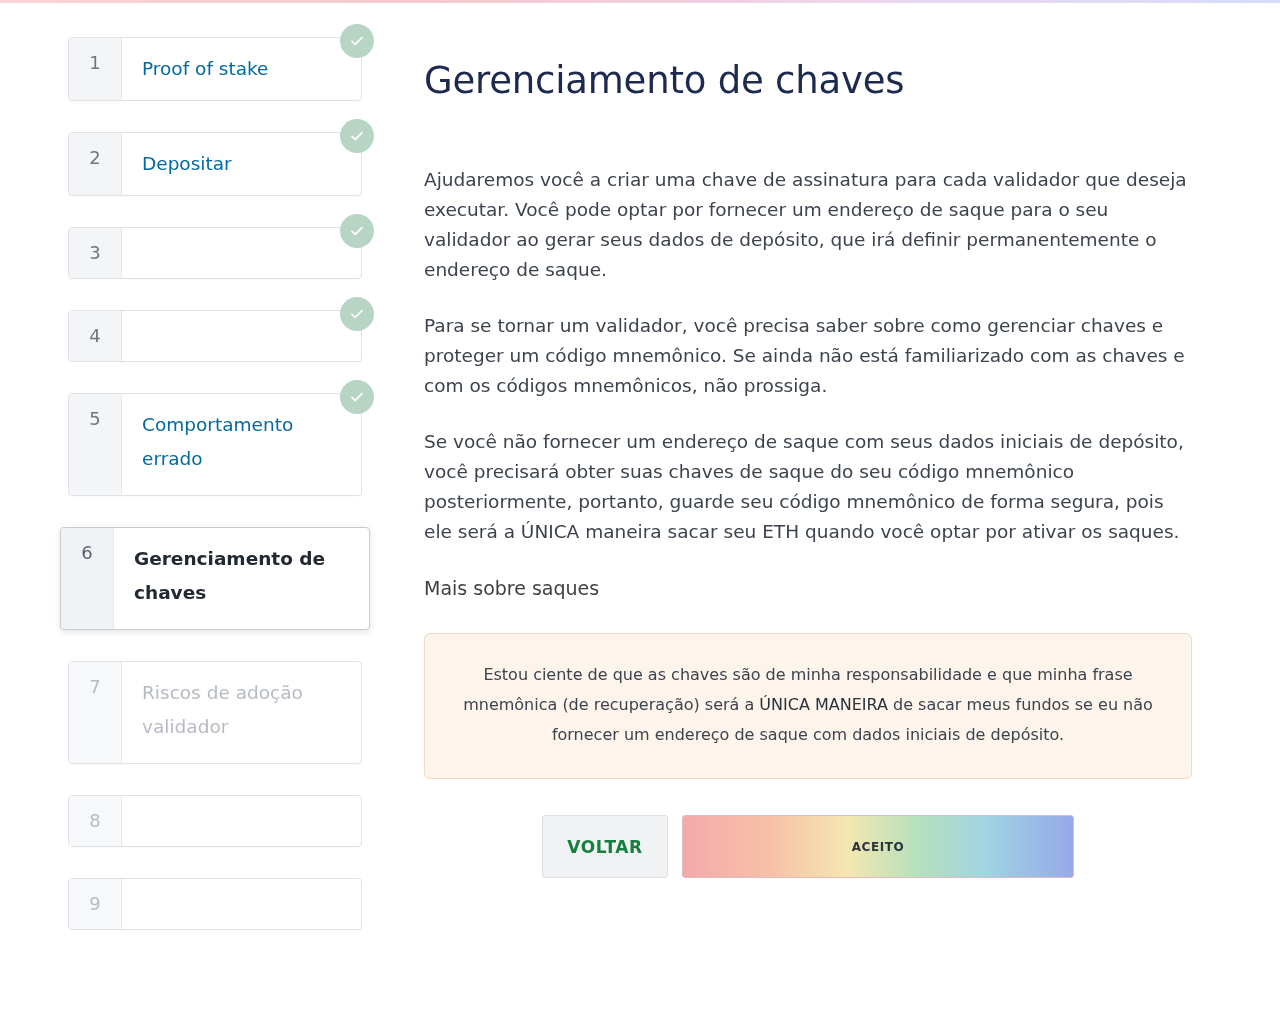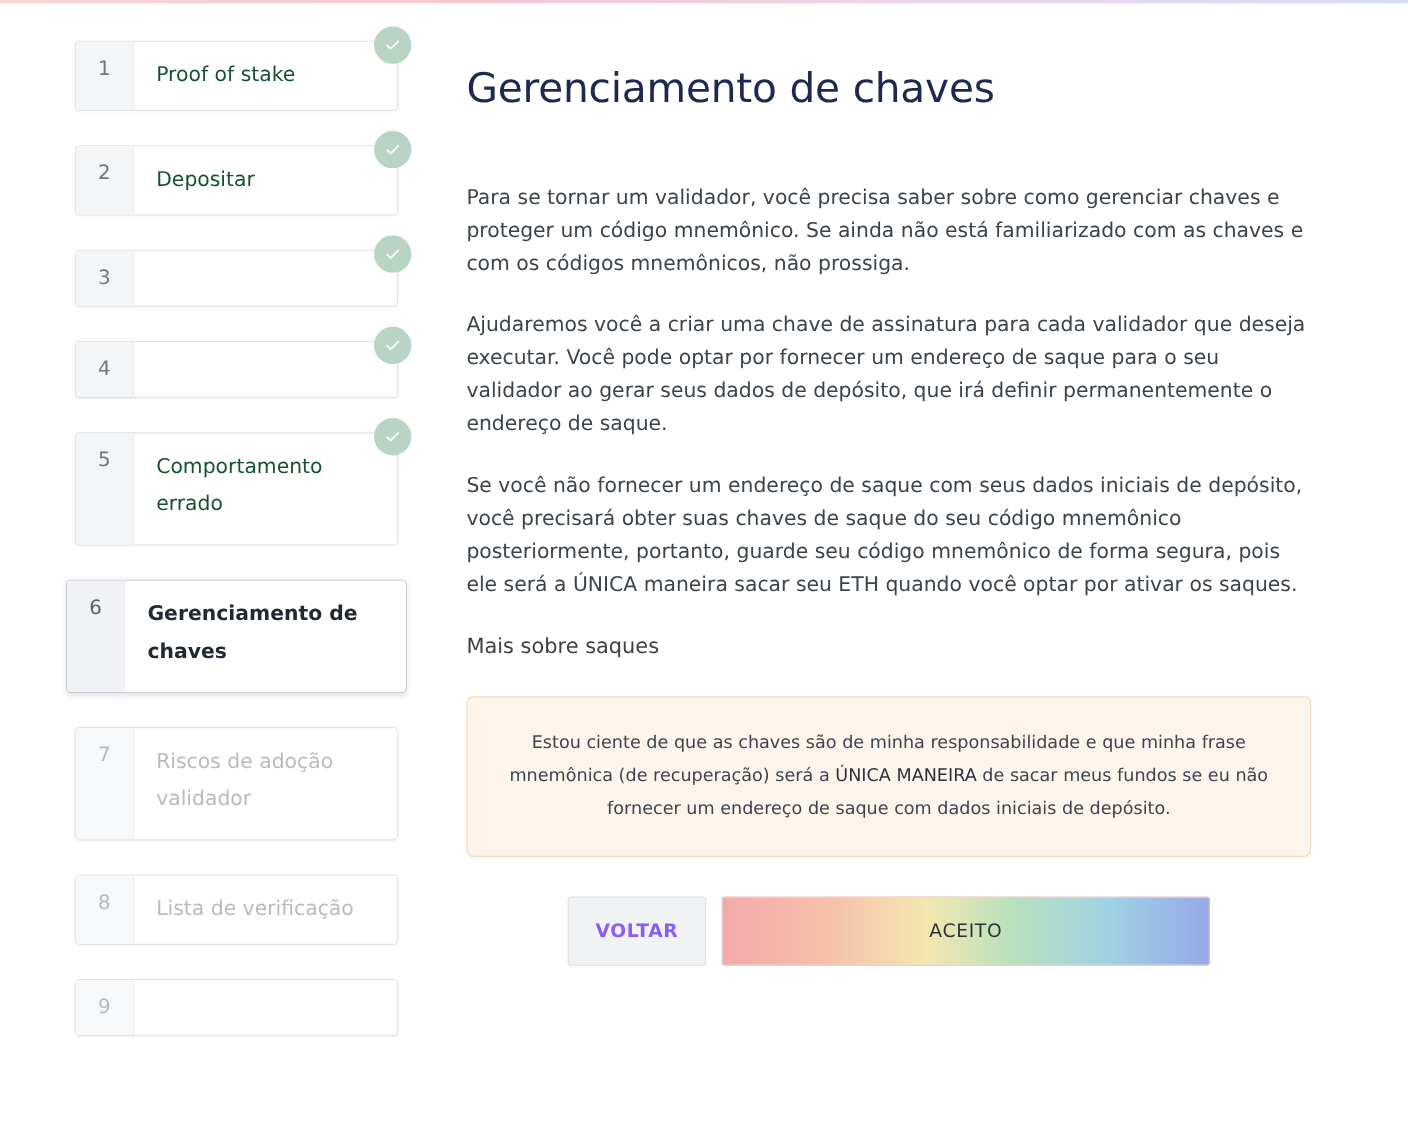--- a/index.html
+++ b/index.html
@@ -59,21 +59,21 @@
     padding-top: 14px;
     font-size: 18px;
     color: #6f7680;
     letter-spacing: 0.2px;
   }
   .step-label {
     flex: 1 1 auto;
     padding: 14px 14px 14px 20px;
     font-size: 18.5px;
     line-height: 34px;
-    color: #14532d;
+    color: #0369a1;
   }
   .step.two-line { min-height: 103px; }
   .step.two-line .step-num { padding-top: 14px; }
 
   
   .check {
     position: absolute;
     top: -14px;
     right: -13px;
     width: 34px;
@@ -162,29 +162,29 @@
   }
   #back-button {
     width: 126px;
     height: 63px;
     background: #f1f2f4;
     border: 1px solid #dcdfe3;
     border-radius: 3px;
     font-size: 17px;
     font-weight: 700;
     letter-spacing: 0.6px;
-    color: #8b5cf6;
+    color: #15803d;
   }
   #accept-button {
-    width: 444px;
+    width: 392px;
     height: 63px;
     border: 1px solid #e4b9bd;
     border-radius: 3px;
-    font-size: 17px;
-    font-weight: 400;
+    font-size: 12px;
+    font-weight: 700;
     letter-spacing: 0.6px;
     color: #2c333d;
     background: linear-gradient(90deg,
       #f4a9ab 0%,
       #f6c0a8 22%,
       #f4e7b0 42%,
       #b7e0bd 60%,
       #9fd4e2 78%,
       #97a8e8 100%);
   }
@@ -251,35 +251,34 @@
       <div class="step-label">Gerenciamento de chaves</div>
     </div>
 
     <div class="step two-line upcoming">
       <div class="step-num">7</div>
       <div class="step-label">Riscos de adoção validador</div>
     </div>
 
     <div class="step upcoming">
       <div class="step-num">8</div>
-      <div class="step-label">Lista de verificação</div>
     </div>
 
     <div class="step upcoming">
       <div class="step-num">9</div>
     </div>
 
   </nav>
 
   <main id="content">
 
     <h1 id="title">Gerenciamento de chaves</h1>
 
+    <p class="body">Ajudaremos você a criar uma chave de assinatura para cada validador que deseja executar. Você pode optar por fornecer um endereço de saque para o seu validador ao gerar seus dados de depósito, que irá definir permanentemente o endereço de saque.</p>
     <p class="body">Para se tornar um validador, você precisa saber sobre como gerenciar chaves e proteger um código mnemônico. Se ainda não está familiarizado com as chaves e com os códigos mnemônicos, não prossiga.</p>
-    <p class="body">Ajudaremos você a criar uma chave de assinatura para cada validador que deseja executar. Você pode optar por fornecer um endereço de saque para o seu validador ao gerar seus dados de depósito, que irá definir permanentemente o endereço de saque.</p>
     <p class="body">Se você não fornecer um endereço de saque com seus dados iniciais de depósito, você precisará obter suas chaves de saque do seu código mnemônico posteriormente, portanto, guarde seu código mnemônico de forma segura, pois ele será a ÚNICA maneira sacar seu ETH quando você optar por ativar os saques.</p>
 
     <a id="more-link" href="#">Mais sobre saques</a>
 
     <section id="acknowledge">
       <p><span>Estou ciente de que as chaves são de minha responsabilidade e que minha frase mnemônica (de recuperação) será a </span><b>ÚNICA MANEIRA</b><span> de sacar meus fundos se eu não fornecer um endereço de saque com dados iniciais de depósito.</span></p>
     </section>
 
     <div id="buttons">
       <button id="back-button" type="button">VOLTAR</button>

